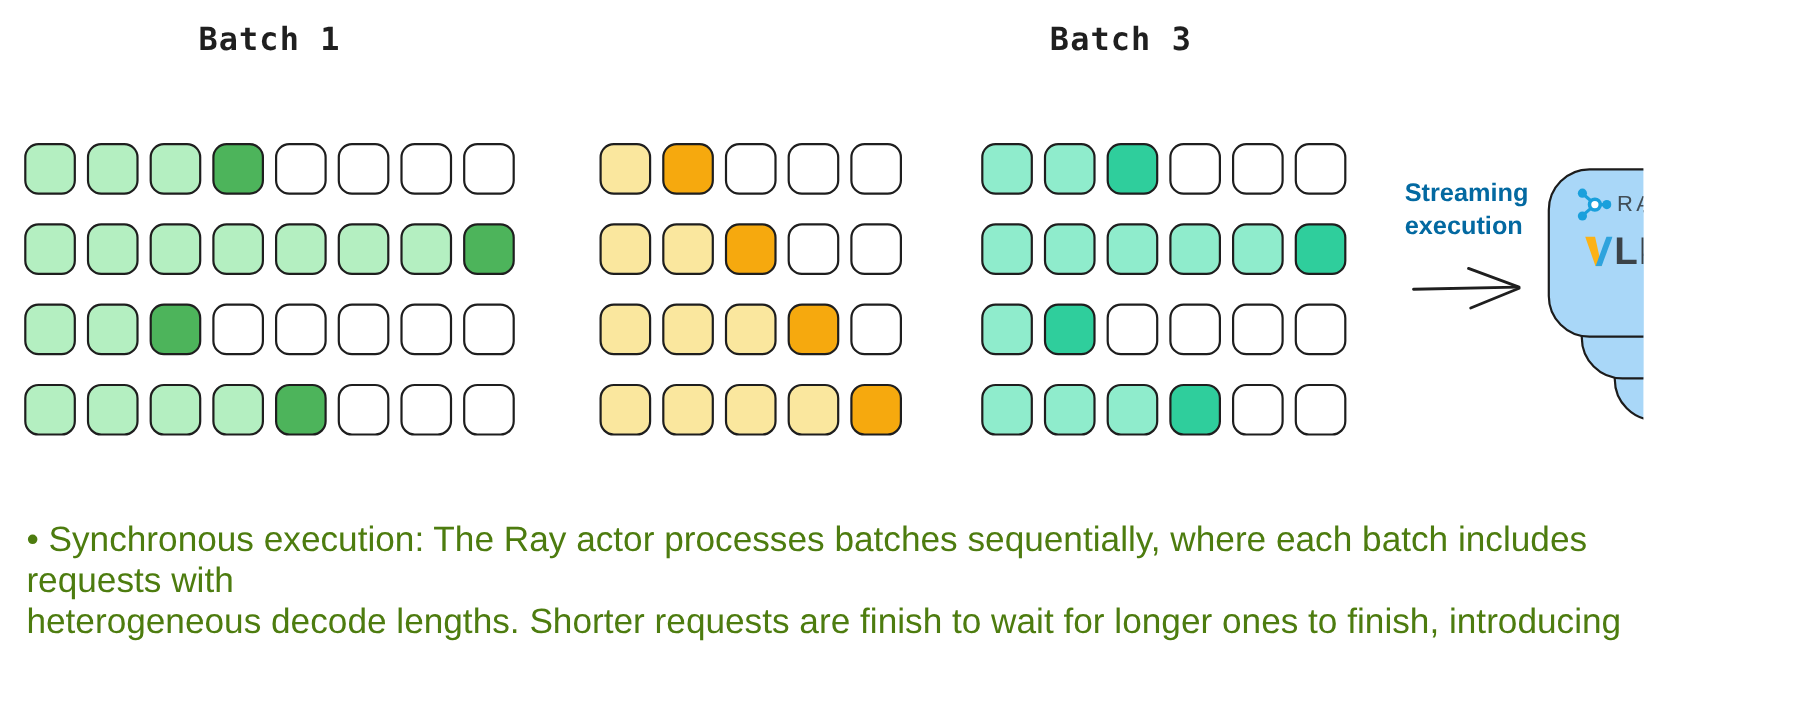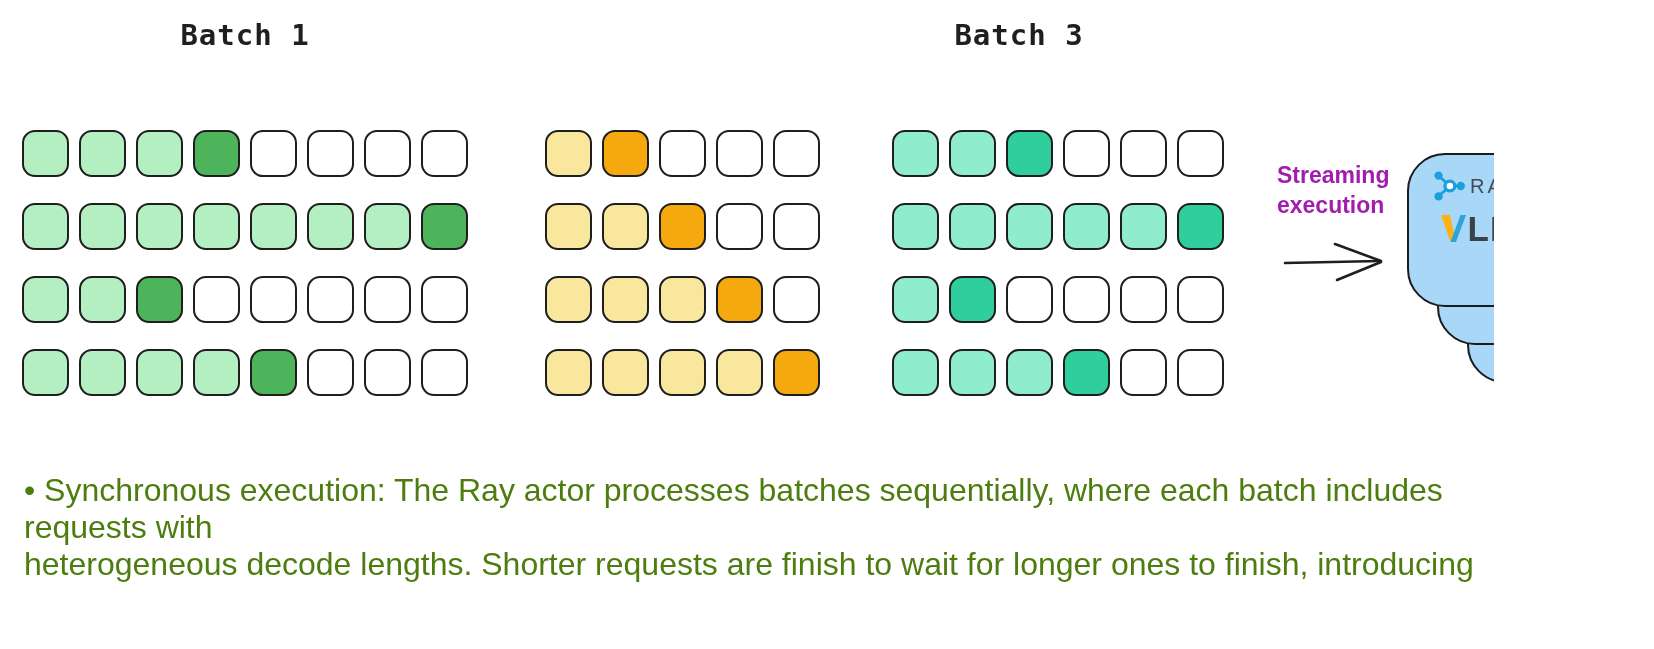--- a/index.html
+++ b/index.html
@@ -13,21 +13,21 @@
     color:#1f1f1f;letter-spacing:1px;
   }
   .grid{position:absolute;top:130px;display:flex;flex-direction:column;gap:26px;}
   .row{display:flex;gap:10px;}
   .cell{
     width:47px;height:47px;box-sizing:border-box;
     border:2px solid #1e1e1e;border-radius:13px;background:#ffffff;
   }
   .stream-label{
     position:absolute;left:1277px;top:160px;width:125px;
-    font-size:23px;line-height:30px;font-weight:600;color:#a21caf;
+    font-size:23px;line-height:30px;font-weight:600;color:#0369a1;
   }
   .arrow-svg{position:absolute;left:1283px;top:238px;}
   .card{
     position:absolute;width:169px;height:154px;box-sizing:border-box;
     border:2.5px solid #1c1c1c;border-radius:38px;background:#a9d7f8;padding-left:36px;
   }
   .card-back2{left:1467px;top:229px;z-index:1;}
   .card-back1{left:1437px;top:191px;z-index:2;}
   .card-front{left:1407px;top:153px;z-index:3;}
   .ray-row{position:absolute;left:22px;top:13px;display:flex;align-items:center;gap:5px;}

